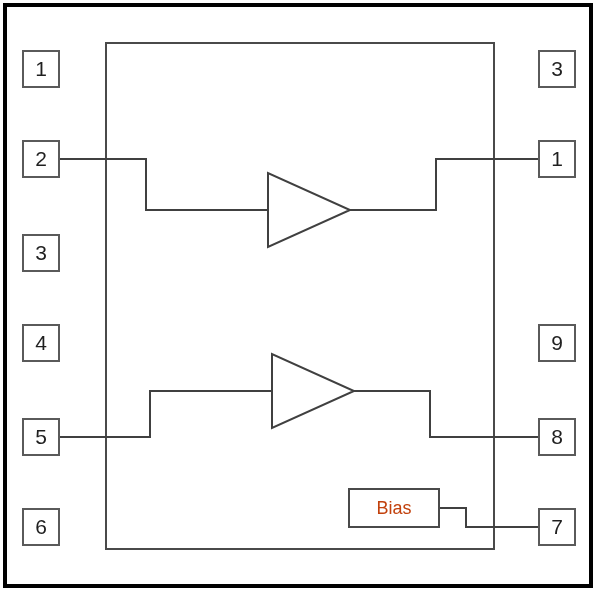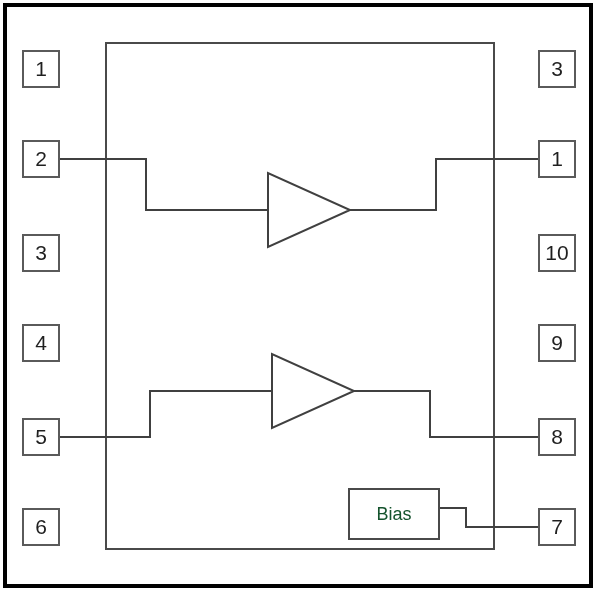--- a/index.html
+++ b/index.html
@@ -54,29 +54,29 @@
   .row-b { top: 140px; }
   .row-c { top: 234px; }
   .row-d { top: 324px; }
   .row-e { top: 418px; }
   .row-f { top: 508px; }
   .bias-box {
     position: absolute;
     left: 348px;
     top: 488px;
     width: 92px;
-    height: 52px;
+    height: 40px;
     border: 2px solid #4a4a4a;
     box-sizing: border-box;
     background: #ffffff;
     display: flex;
     align-items: center;
     justify-content: center;
     font-size: 18px;
-    color: #14532d;
+    color: #c2410c;
     z-index: 3;
   }
   .wires {
     position: absolute;
     left: 0;
     top: 0;
     z-index: 2;
     pointer-events: none;
   }
   .wires path, .wires polygon {
@@ -114,20 +114,19 @@
 
   <div class="pin left row-a">1</div>
   <div class="pin left row-b">2</div>
   <div class="pin left row-c">3</div>
   <div class="pin left row-d">4</div>
   <div class="pin left row-e">5</div>
   <div class="pin left row-f">6</div>
 
   <div class="pin right row-a">3</div>
   <div class="pin right row-b">1</div>
-  <div class="pin right row-c">10</div>
   <div class="pin right row-d">9</div>
   <div class="pin right row-e">8</div>
   <div class="pin right row-f">7</div>
 
   <div class="bias-box">Bias</div>
 
 </div>
 
 </body></html>

